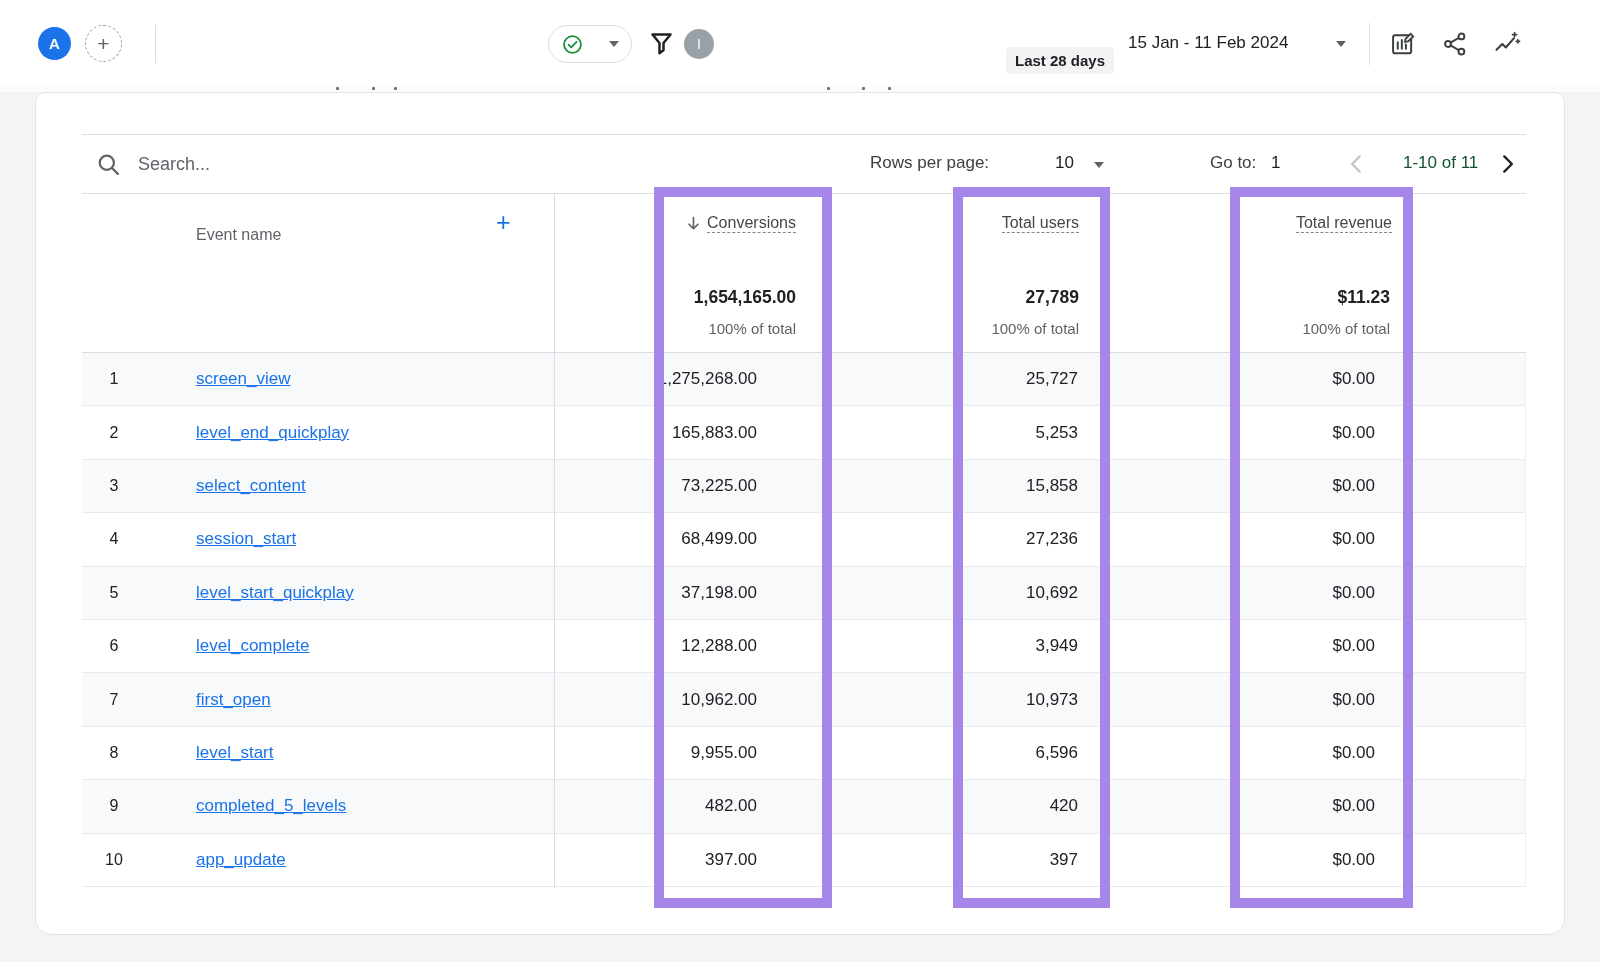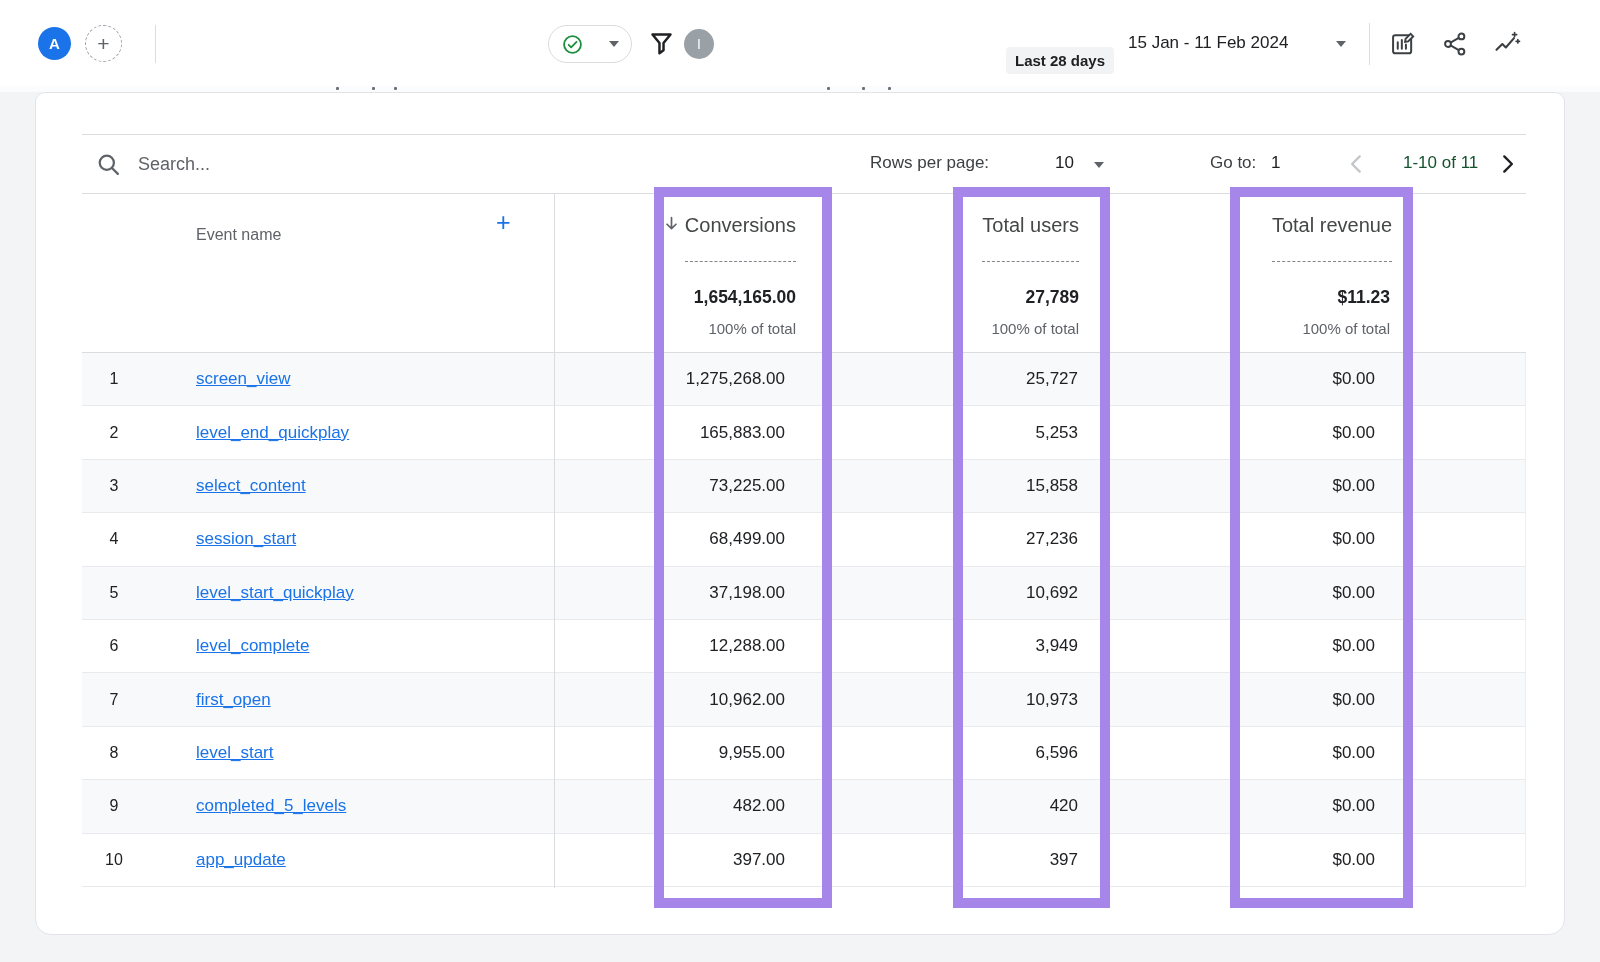--- a/index.html
+++ b/index.html
@@ -56,39 +56,39 @@
   .chev { position:absolute; top:16px; width:26px; height:26px; }
   .chev-left { left:1262px; }
   .range-text { left:1297px; color:#14532d;margin-left:24px; }
   .chev-right { left:1412px; }
 
   
   .thead { position:relative; height:160px; border-top:1px solid #dadce0; border-bottom:1px solid #dadce0; }
   .dim-header { position:absolute; left:114px; top:32px; font-size:16px; color:#5f6368; }
   .add-metric { position:absolute; left:414px; top:14px; font-size:25px; color:#1a73e8; font-weight:400; }
   .mhead { position:absolute; top:20px; display:flex; align-items:flex-start; gap:5px; }
-  .mhead .htxt { font-size:20px; color:#444746; padding-bottom:24px; border-bottom:1px dashed #80868b; white-space:nowrap; }
+  .mhead .htxt { font-size:16px; color:#444746; padding-bottom:0; border-bottom:1px dashed #80868b; white-space:nowrap; }
   .mh-conv { right:730px; }
   .mh-users { right:447px; }
   .mh-rev { right:134px;margin-left:20px; }
   .sort-icon { width:17px; height:17px; margin-top:1px; }
   .total-val { position:absolute; top:93px; font-size:17.5px; font-weight:700; color:#202124; white-space:nowrap; }
   .total-pct { position:absolute; top:126px; font-size:15px; color:#5f6368; white-space:nowrap; }
   .t-conv { right:730px; } .t-users { right:447px; } .t-rev { right:136px; }
 
   
   .rows { position:relative; border-right:1px solid #eceef0; }
   .row { position:relative; height:53.4px; border-bottom:1px solid #e8eaed; background:#ffffff; }
   .row.odd { background:#f8f9fb; }
   .rnum { position:absolute; left:16px; top:0; width:32px; height:100%; display:flex; align-items:center; justify-content:center;
           font-size:16px; color:#202124; }
   .evlink { position:absolute; left:114px; top:50%; transform:translateY(-50%); font-size:17px; color:#1a73e8;
             text-decoration:underline; cursor:pointer; white-space:nowrap; }
   .val { position:absolute; top:50%; transform:translateY(-50%); font-size:17px; color:#202124; white-space:nowrap; }
-  .v-conv { right:740px; } .v-users { right:447px; } .v-rev { right:150px; }
+  .v-conv { right:768px; } .v-users { right:447px; } .v-rev { right:150px; }
 
   
   .col-divider { position:absolute; left:472px; top:60px; width:1px; height:694px; background:#dadce0; }
 
   
   .hl { position:absolute; border:10px solid #a687e9; background:transparent; z-index:50; }
   .hl1 { left:654px; top:187px; width:178px; height:721px; }
   .hl2 { left:953px; top:187px; width:157px; height:721px; }
   .hl3 { left:1230px; top:187px; width:183px; height:721px; }
 

